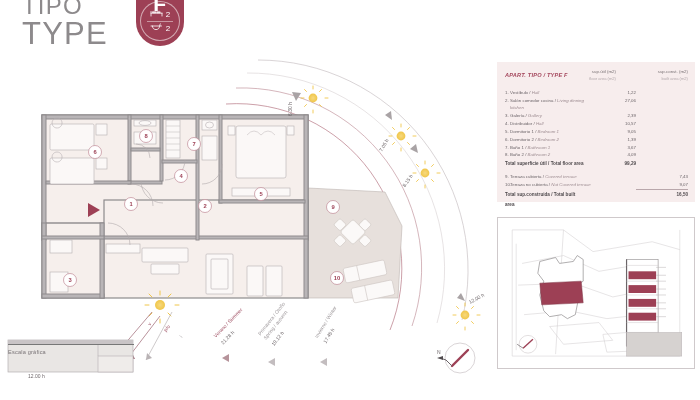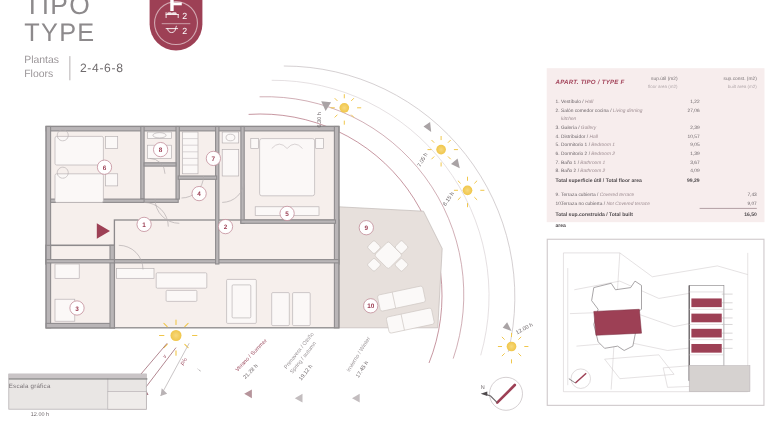--- a/index.html
+++ b/index.html
@@ -8,21 +8,21 @@
     background: #ffffff;
     font-family: "Liberation Sans", sans-serif;
     overflow: hidden;
     position: relative;
   }
   .sheet { position: absolute; inset: 0; background: #fff; text-decoration: underline; }
 
   
   .header { position: absolute; left: 22px; top: -6px; }
   .type-title {
-    font-size: 23px; letter-spacing: 1.2px;
+    font-size: 31px; letter-spacing: 1.2px;
     color: #8d8a8c; font-weight: 400; line-height: 1.0;
   }
   .type-title.small { font-size: 24px; }
   .floors-row { display: flex; align-items: center; margin-top: 8px; }
   .floors-labels { font-size: 9.5px; color: #9b9699; line-height: 1.35; }
   .floors-div { width: 1px; height: 22px; background: #bdb8ba; margin: 0 9px; }
   .floors-val { font-size: 11px; color: #6f6b6d; letter-spacing: 0.6px; }
 
   
   .badge {
@@ -118,28 +118,20 @@
   .roomnum { font-size: 5.8px; fill: #9d4055; font-weight: 700; }
 </style>
 </head>
 <body>
 
 <div class="sheet">
 
   <div class="header">
     <div class="type-title small">TIPO</div>
     <div class="type-title">TYPE</div>
-    <div class="floors-row">
-      <div class="floors-labels">
-        <div>Plantas</div>
-        <div>Floors</div>
-      </div>
-      <div class="floors-div"></div>
-      <div class="floors-val">2-4-6-8</div>
-    </div>
   </div>
 
   <div class="badge">
     <div class="badge-letter">F</div>
     <div class="badge-circle">
       <div class="badge-row top">
         <span class="icon-bed">
           <svg width="13" height="8" viewBox="0 0 13 8">
             <path d="M1 7V2.5M1 4.2h11M12 7V4.2M2.6 3.4h3.1M6.9 3.4h3.1" stroke="#fff" stroke-width="0.8" fill="none" stroke-linecap="round"></path>
             <rect x="2.4" y="2.4" width="3.5" height="1.4" rx="0.6" fill="none" stroke="#fff" stroke-width="0.6"></rect>

